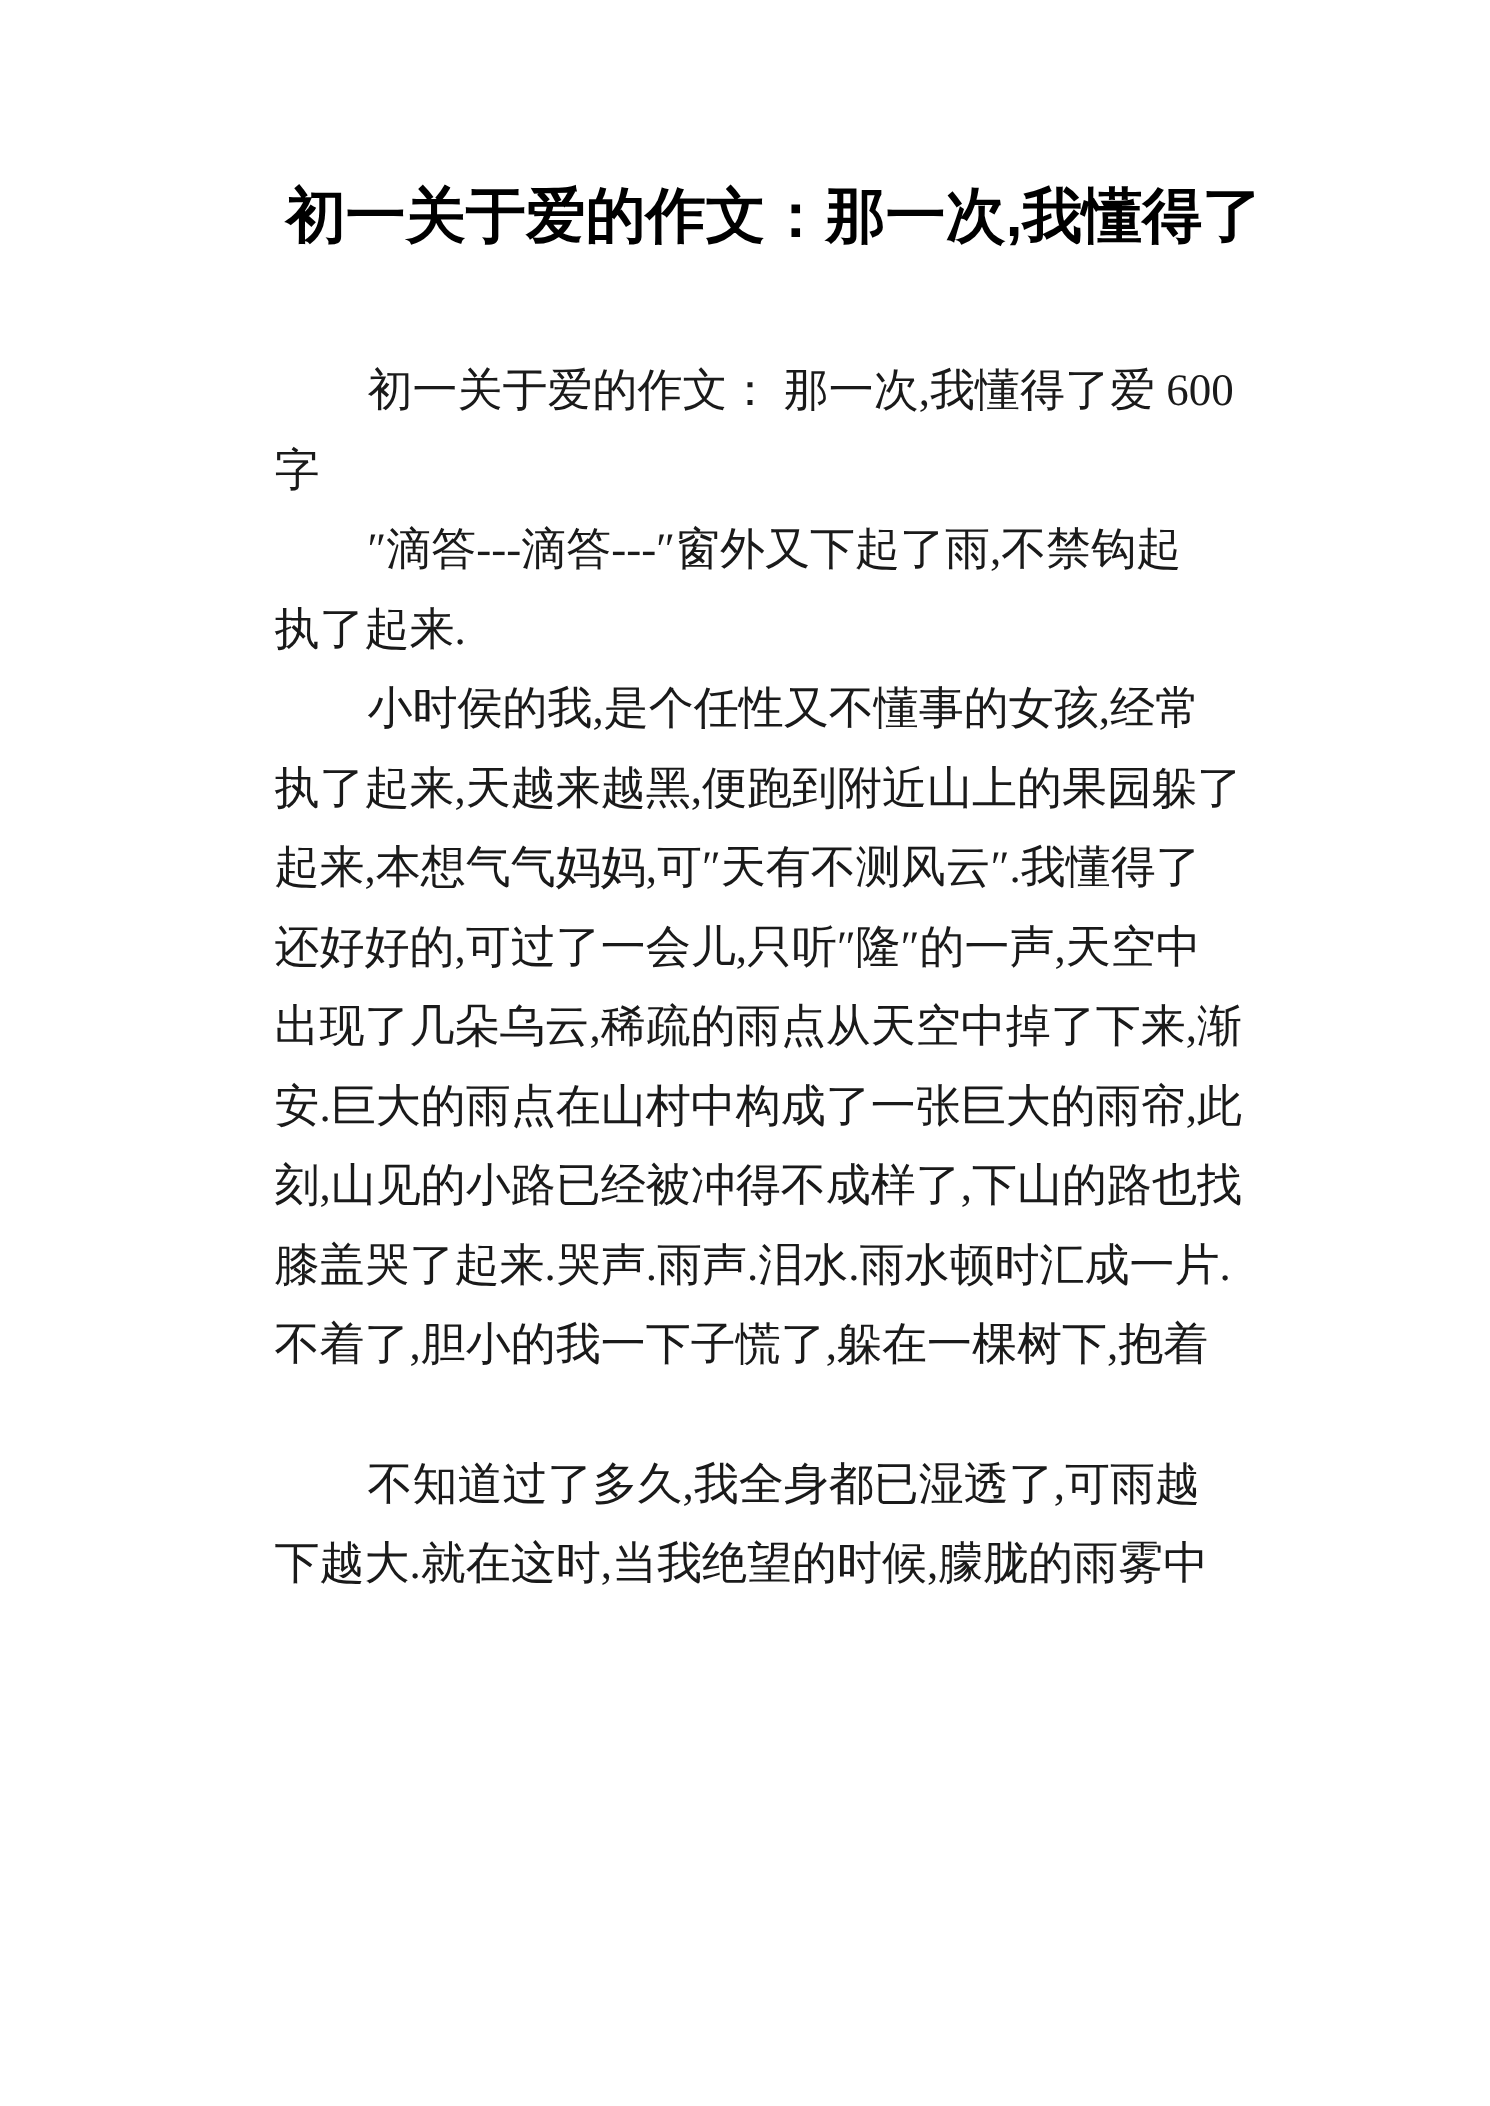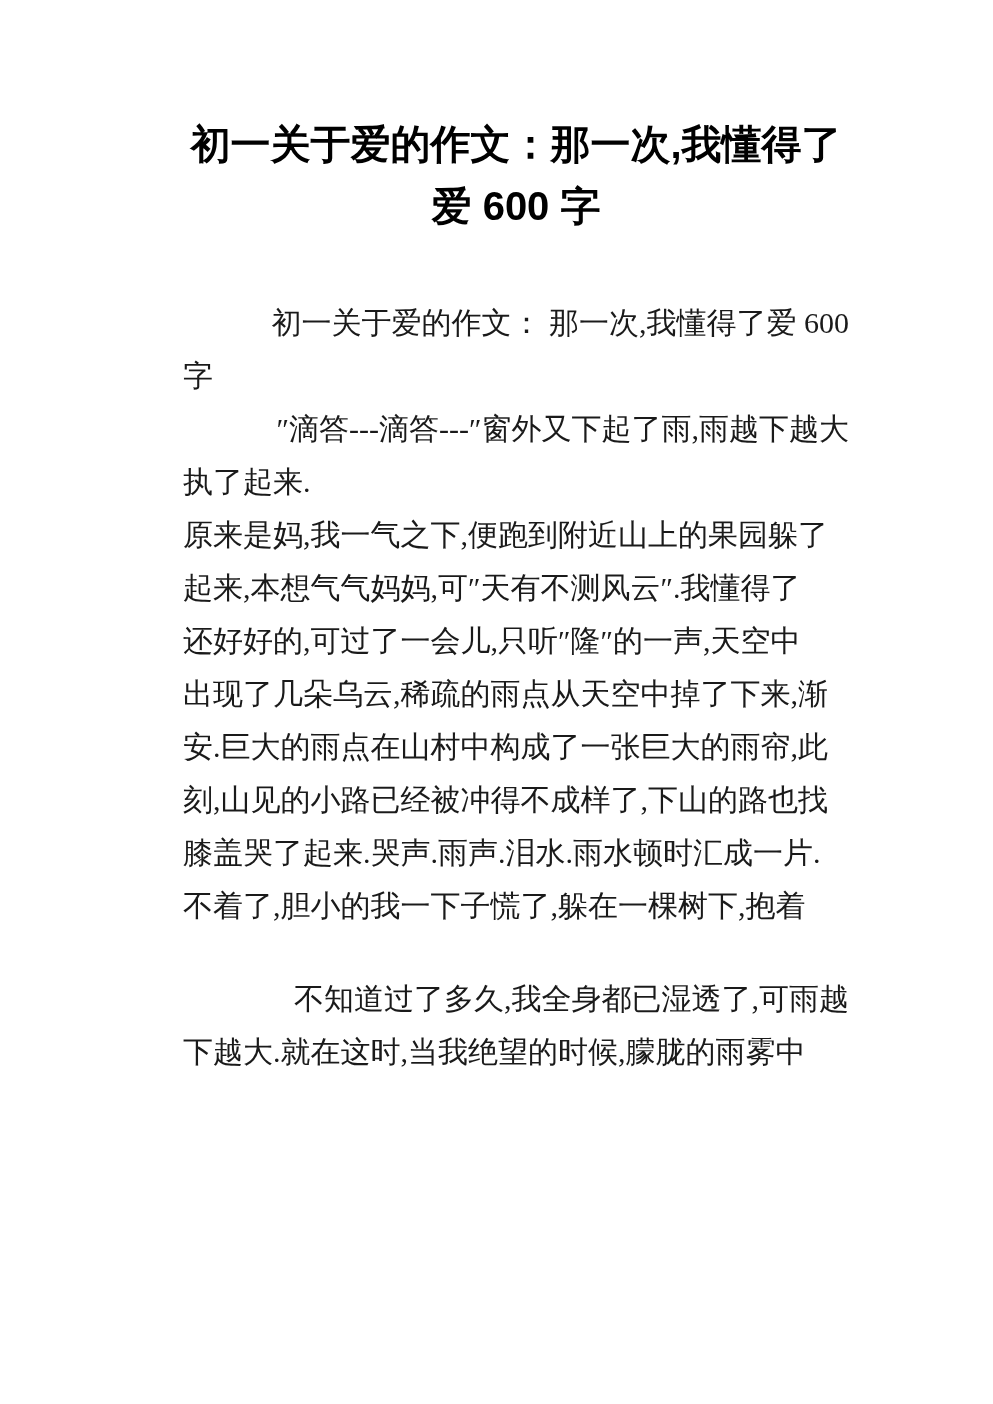--- a/index.html
+++ b/index.html
@@ -36,50 +36,49 @@
   .para {
     margin: 0;
     padding: 0;
   }
   .line {
     white-space: nowrap;
     height: 53px;
   }
   .line.indent {
     padding-left: 62px;
-    text-align: right;
   }
   .blank-gap {
     height: 40px;
   }
 </style>
 </head>
 <body>
 
 <div class="page">
 
   <h1 class="doc-title">
     <span>初一关于爱的作文：那一次,我懂得了</span><br>
-    <span>爱 600 字</span>
   </h1>
 
   <div class="doc-body">
 
     <div class="para">
       <div class="line indent">初一关于爱的作文： 那一次,我懂得了爱 600</div>
       <div class="line">字</div>
     </div>
 
     <div class="para">
-      <div class="line indent">″滴答---滴答---″窗外又下起了雨,雨越下越大</div>
+      <div class="line indent">″滴答---滴答---″窗外又下起了雨,不禁钩起</div>
       <div class="line">执了起来.</div>
     </div>
 
     <div class="para">
-      <div class="line">原来是妈,我一气之下,便跑到附近山上的果园躲了</div>
+      <div class="line indent">小时侯的我,是个任性又不懂事的女孩,经常</div>
+      <div class="line">执了起来,天越来越黑,便跑到附近山上的果园躲了</div>
       <div class="line">起来,本想气气妈妈,可″天有不测风云″.我懂得了</div>
       <div class="line">还好好的,可过了一会儿,只听″隆″的一声,天空中</div>
       <div class="line">出现了几朵乌云,稀疏的雨点从天空中掉了下来,渐</div>
       <div class="line">安.巨大的雨点在山村中构成了一张巨大的雨帘,此</div>
       <div class="line">刻,山见的小路已经被冲得不成样了,下山的路也找</div>
       <div class="line">膝盖哭了起来.哭声.雨声.泪水.雨水顿时汇成一片.</div>
       <div class="line">不着了,胆小的我一下子慌了,躲在一棵树下,抱着</div>
     </div>
 
     <div class="blank-gap"></div>

